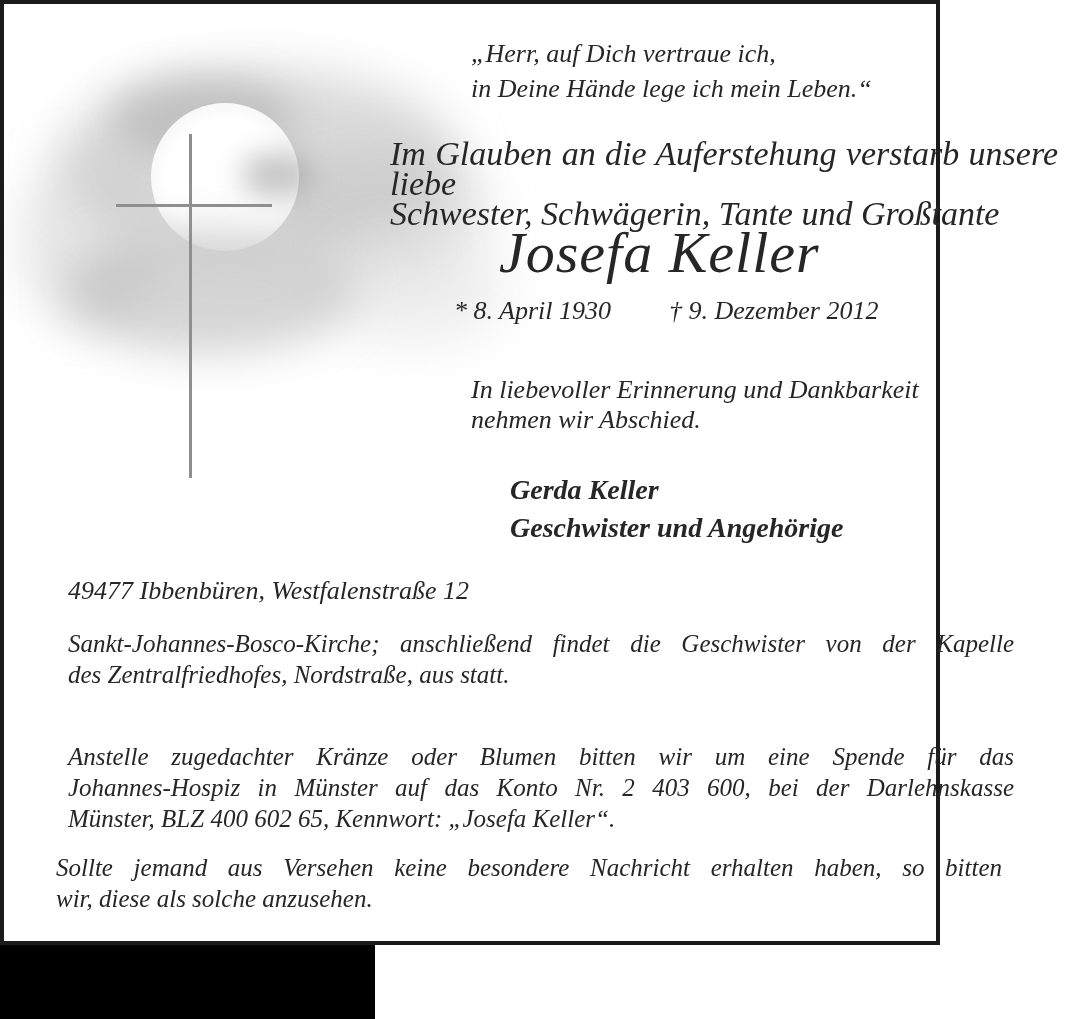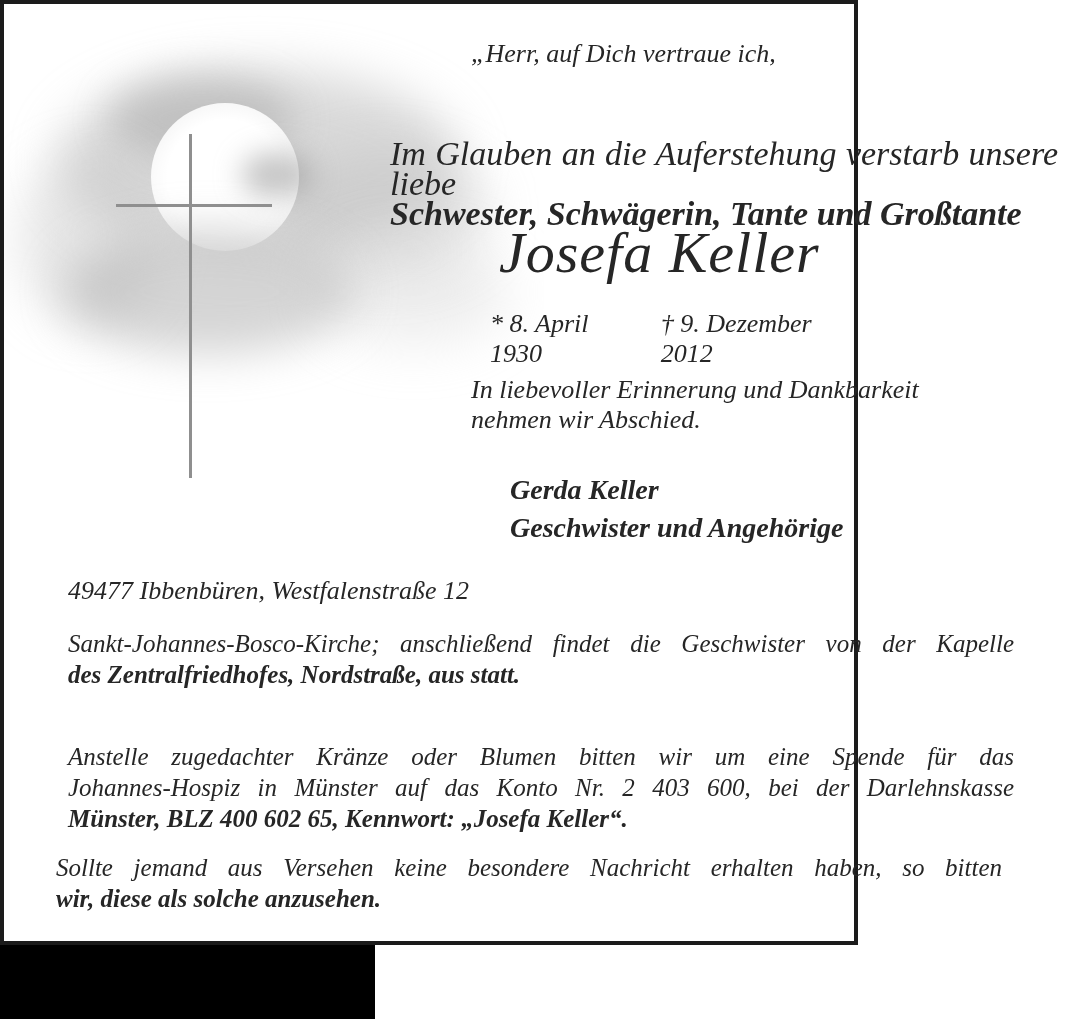--- a/index.html
+++ b/index.html
@@ -18,21 +18,21 @@
     font-style: italic;
     color: var(--c-text);
     position: relative;
     overflow: hidden;
   }
   .page { position: absolute; inset: 0; background: #ffffff; }
 
   
   .card {
     position: absolute; left: 0; top: 0;
-    width: 858px; height: 945px;
+    width: 940px; height: 945px;
     background: var(--c-paper);
     border: 4px solid var(--c-border);
   }
 
   
   .artwork { position: absolute; left: 0; top: 0; width: 540px; height: 560px; overflow: hidden; pointer-events: none; }
   .blob { position: absolute; border-radius: 50%; }
   .b1 { left: 55px;  top: 65px;  width: 400px; height: 185px; background: rgba(172,172,172,.45); filter: blur(24px); }
   .b2 { left: 105px; top: 72px;  width: 185px; height: 85px;  background: rgba(158,158,158,.42); filter: blur(18px); }
   .b3 { left: 60px;  top: 225px; width: 290px; height: 125px; background: rgba(168,168,168,.48); filter: blur(22px); }
@@ -45,30 +45,30 @@
   }
   .smudge { left: 237px; top: 148px; width: 72px; height: 46px; background: rgba(140,140,140,.5); filter: blur(14px); }
   .cross-v { position: absolute; left: 185px; top: 130px; width: 3px;  height: 344px; background: var(--c-cross); }
   .cross-h { position: absolute; left: 112px; top: 200px; width: 156px; height: 3px;  background: var(--c-cross); }
 
   
   .block { position: absolute; }
   .line { min-height: 1em; }
   .justified { text-align: justify; }
   .justified .line { text-align: justify; text-align-last: justify; }
-  .justified .line.last { text-align-last: left; font-weight: bold; }
+  .justified .line.last { text-align-last: left; }
 
   .quote    { left: 467px; top: 32px;  width: 470px; font-size: 26px; line-height: 35px; }
   .intro    { left: 342px; top: 135px; width: 668px; font-size: 34px; line-height: 30px; margin-left: 44px; }
   .name     {
     left: 495px; top: 215px; width: 400px;
     font-size: 58px; font-weight: 400; font-style: italic;
     letter-spacing: 1px; white-space: nowrap;
   }
-  .dates    { left: 450px; top: 305px; font-size: 26px; line-height: 30px; display: flex; gap: 26px; margin-left: 36px; }
+  .dates    { left: 450px; top: 292px; font-size: 26px; line-height: 30px; display: flex; gap: 58px; }
   .farewell { left: 467px; top: 371px; width: 520px; font-size: 26px; line-height: 30px; }
   .mourners { left: 467px; top: 467px; width: 440px; font-size: 28px; line-height: 38px; font-weight: 700; margin-left: 39px; }
   .address  { left: 64px;  top: 572px; width: 700px; font-size: 26px; line-height: 30px; }
   .service  { left: 64px;  top: 624px; width: 946px; font-size: 25px; line-height: 31px; }
   .donation { left: 64px;  top: 737px; width: 946px; font-size: 25px; line-height: 31px; }
   .note     { left: 52px;  top: 848px; width: 946px; font-size: 25px; line-height: 31px; }
 
   
   .redaction {
     position: absolute; left: 0; top: 945px;
@@ -91,20 +91,21 @@
       <div class="blob b5"></div>
       <div class="moon"></div>
       <div class="blob smudge"></div>
       <div class="blob b3"></div>
       <div class="cross-v"></div>
       <div class="cross-h"></div>
     </div>
 
     <div class="block quote">
         <div class="line">„Herr, auf Dich vertraue ich,</div>
+        <div class="line last">in Deine Hände lege ich mein Leben.“</div>
       </div>
 
     <div class="block intro justified">
         <div class="line">Im Glauben an die Auferstehung verstarb unsere liebe</div>
         <div class="line last">Schwester, Schwägerin, Tante und Großtante</div>
       </div>
 
     <h1 class="block name">Josefa Keller</h1>
 
     <div class="block dates">

